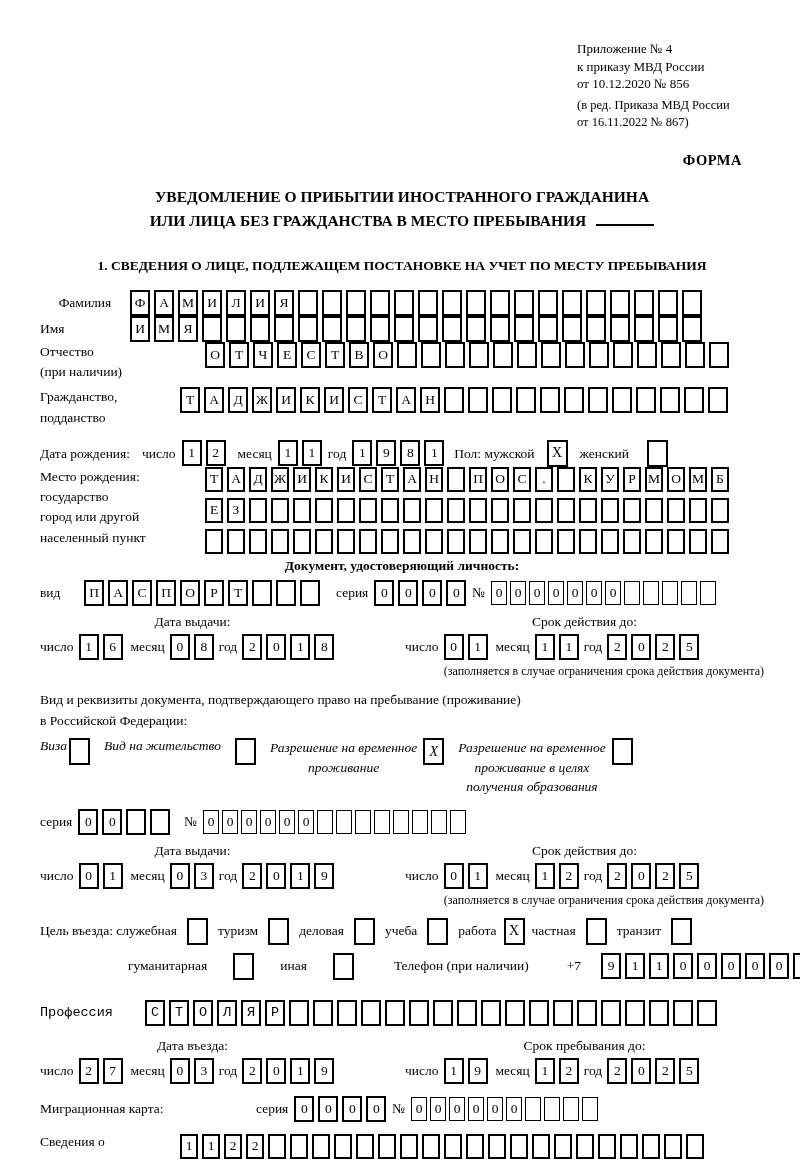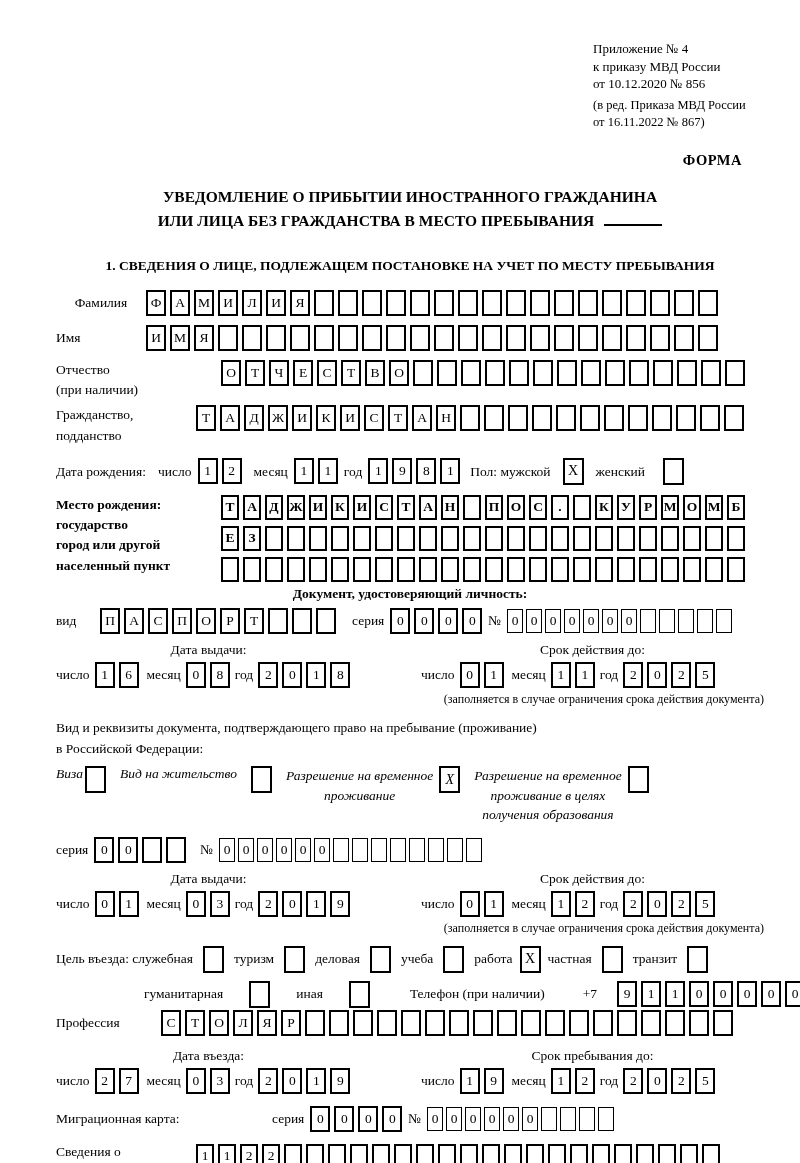--- a/index.html
+++ b/index.html
@@ -1,24 +1,24 @@
 <!DOCTYPE html>
 <html><head>
 <meta charset="utf-8">
 <style>
   html,body{margin:0;padding:0;background:#fff;}
   body{width:800px;height:1163px;font-family:"Liberation Serif","DejaVu Serif",serif;color:#000;}
-  .page{box-sizing:border-box;width:800px;height:1163px;padding:40px 36px 0 56px;overflow:hidden;}
+  .page{box-sizing:border-box;width:800px;height:1163px;padding:40px 36px 0 40px;overflow:hidden;}
   .appendix{margin-left:537px;font-size:13px;line-height:1.35;}
   .appendix .rev{margin-top:4px;font-size:12.5px;}
   .form-label{text-align:right;font-weight:bold;font-size:14.5px;margin:22px 22px 12px 0;letter-spacing:.5px;}
   .title{text-align:center;font-weight:bold;font-size:15.5px;line-height:1.5;margin-top:16px;}
   .title .uline{display:inline-block;width:58px;border-bottom:2px solid #000;margin-left:10px;vertical-align:baseline;}
   .sec-heading{font-weight:bold;font-size:13.5px;text-align:center;margin-top:26px;}
-  .frow{display:flex;align-items:center;margin-top:9px;}
+  .frow{display:flex;align-items:center;}
   .frow.top{align-items:flex-start;}
   .lbl{font-size:13.5px;line-height:1.45;flex:none;}
   .cells{display:flex;gap:4px;flex:none;}
   .cells.xs{gap:3px;}
   .cell{box-sizing:border-box;flex:none;width:20px;height:26px;border:2px solid #000;display:flex;align-items:center;justify-content:center;font-size:13.5px;}
   .cells.sm .cell{width:18px;height:25px;}
   .cells.xs .cell{width:16px;height:24px;border-width:1.5px;}
   .chk{box-sizing:border-box;flex:none;width:21px;height:27px;border:2px solid #000;display:flex;align-items:center;justify-content:center;font-size:14px;margin:0 6px;}
   .stack{display:flex;flex-direction:column;gap:6px;}
   .center-bold{font-weight:bold;font-size:13.5px;text-align:center;margin-top:10px;}
@@ -200,21 +200,21 @@
         <div class="cell">9</div>
         <div class="cell">8</div>
         <div class="cell">1</div>
       </div>
     <span class="lbl" style="margin-left:4px;">Пол: мужской</span>
     <div class="chk">X</div>
     <span class="lbl">женский</span>
     <div class="chk" style="margin-left:12px;"></div>
   </div>
 
-  <div class="frow top" style="margin-top:10px;font-weight:bold;">
+  <div class="frow top" style="">
     <div class="lbl2" style="width:165px;flex:none;">
       <div>Место рождения:</div>
       <div>государство</div>
       <div>город или другой</div>
       <div>населенный пункт</div>
     </div>
     <div class="stack">
       <div class="cells sm">
           <div class="cell">Т</div>
           <div class="cell">А</div>
@@ -516,21 +516,21 @@
         <div class="cell">0</div>
         <div class="cell">0</div>
         <div class="cell">0</div>
         <div class="cell">0</div>
         <div class="cell">0</div>
         <div class="cell">0</div>
         <div class="cell"></div>
       </div>
   </div>
 
-  <div class="frow" style="margin-top:2px;">
+  <div class="frow" style="margin-top:20px;font-family:Liberation Mono, monospace;">
     <div class="lbl" style="width:105px;">Профессия</div>
     <div class="cells">
         <div class="cell">С</div>
         <div class="cell">Т</div>
         <div class="cell">О</div>
         <div class="cell">Л</div>
         <div class="cell">Я</div>
         <div class="cell">Р</div>
         <div class="cell"></div>
         <div class="cell"></div>

